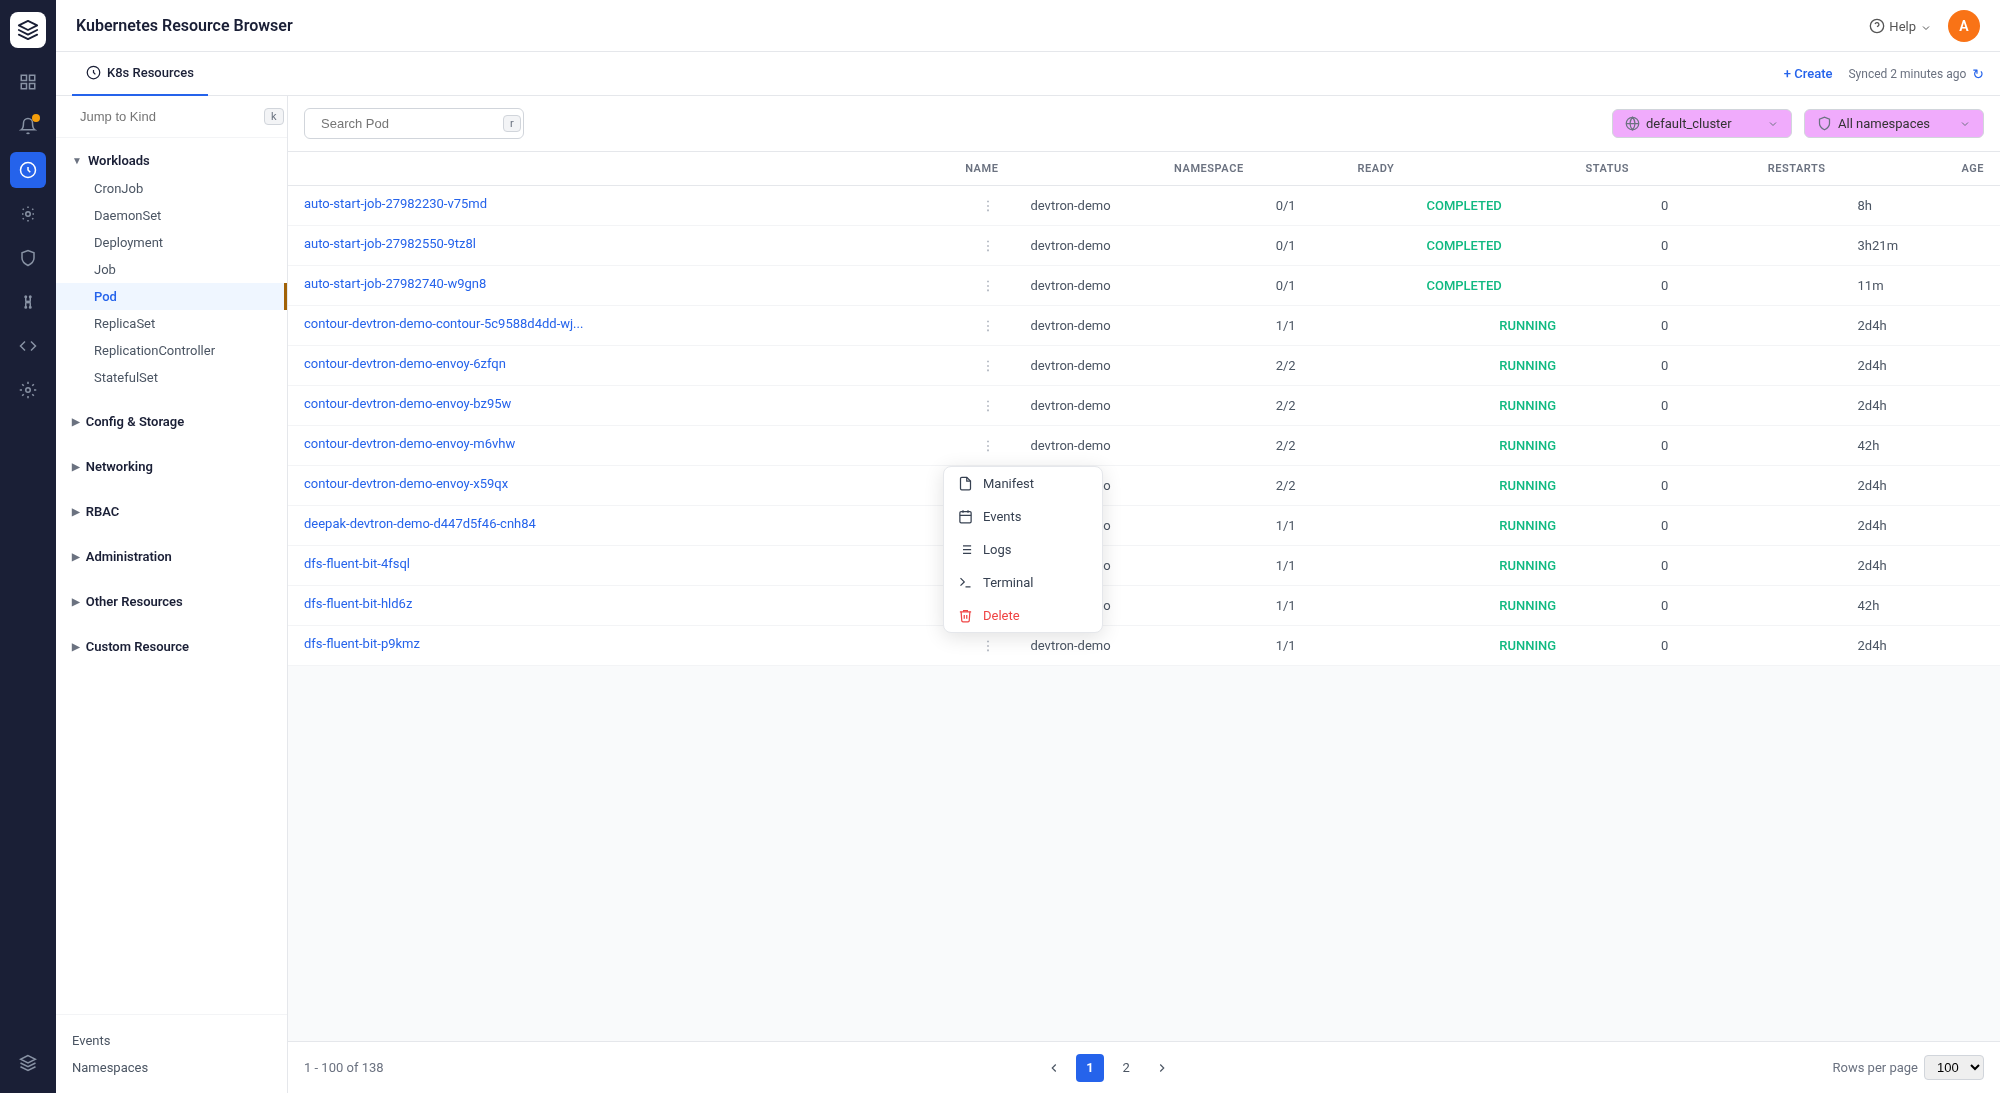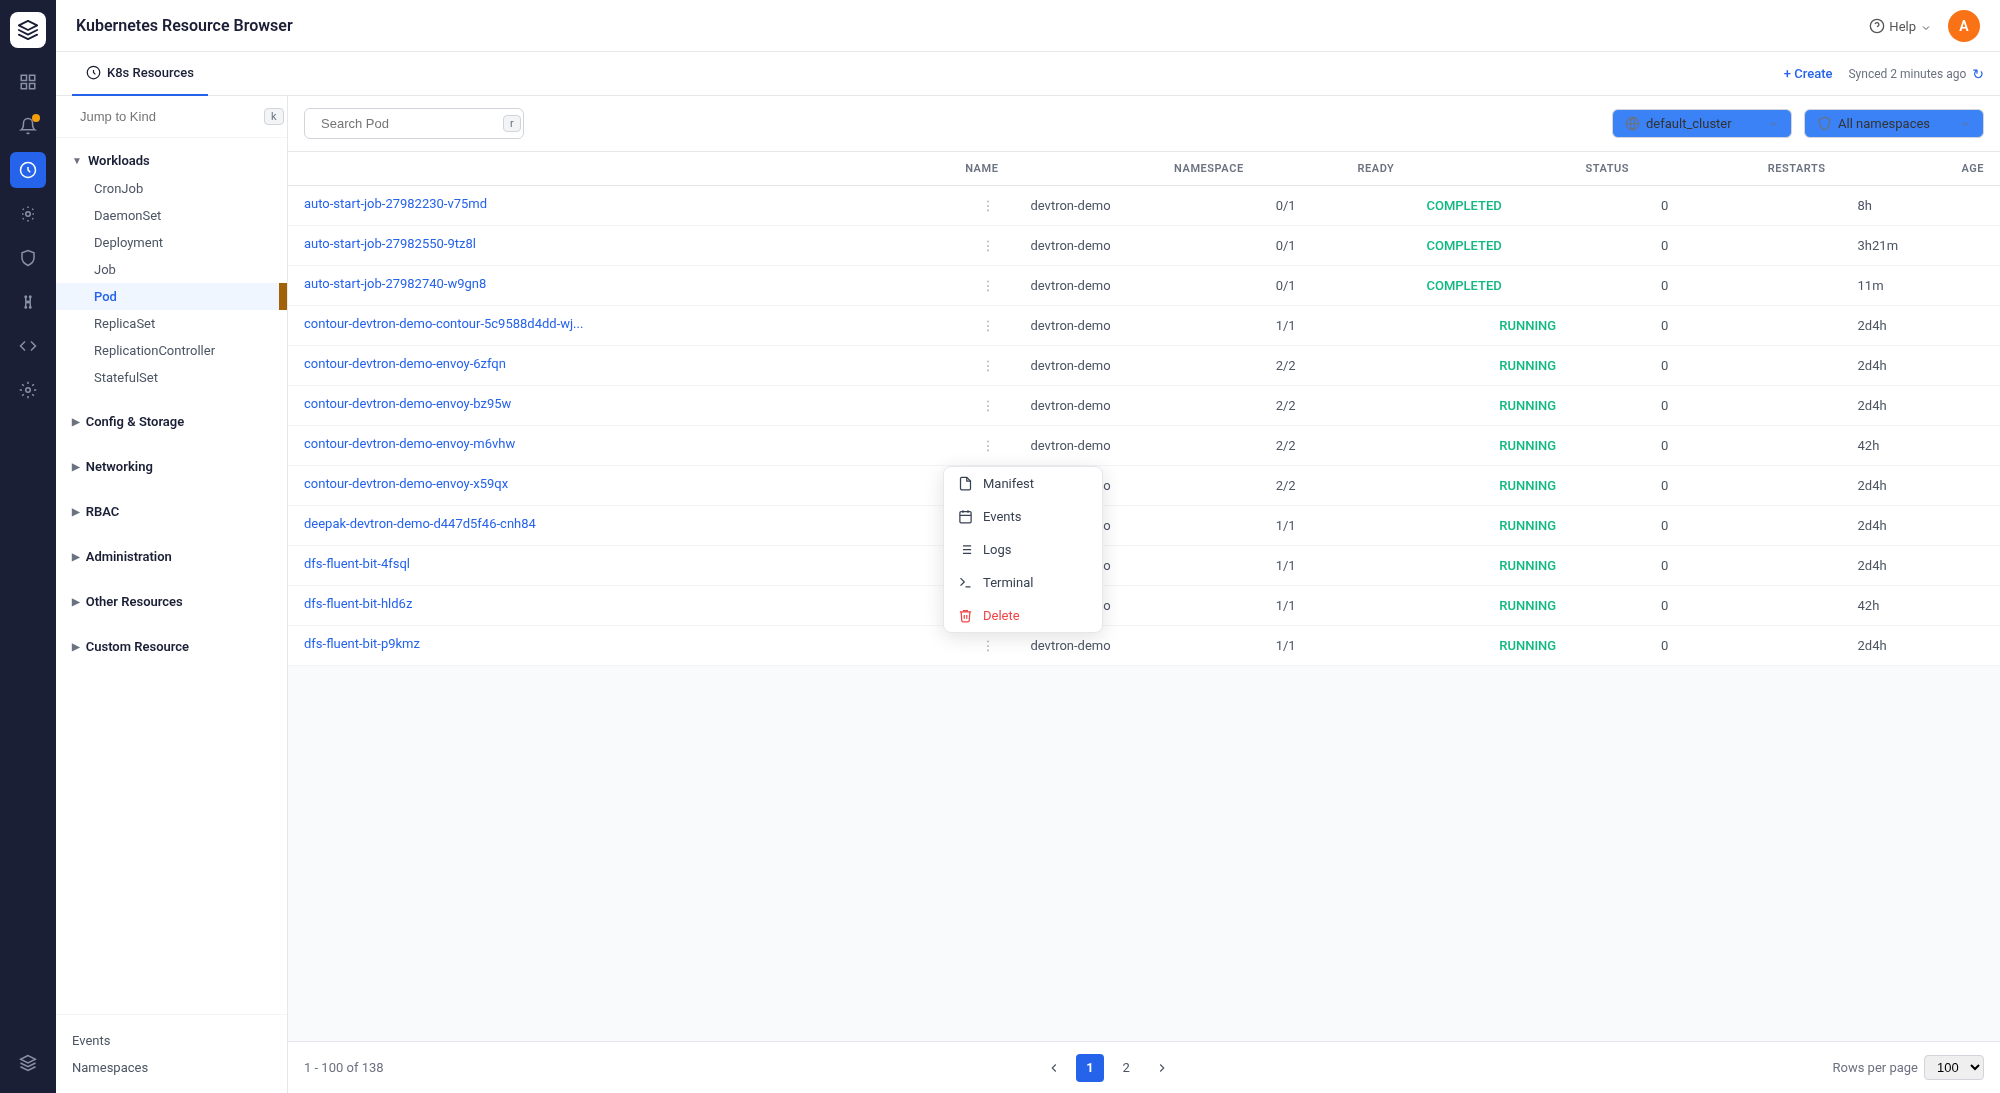--- a/index.html
+++ b/index.html
@@ -157,21 +157,21 @@
       color: #1a1f36;
       cursor: pointer;
     }
     .nav-group-header .chevron { font-size: 10px; color: #6b7280; }
     .nav-item {
       padding: 6px 16px 6px 38px;
       color: #4b5563;
       cursor: pointer;
       font-size: 13px;
     }
-    .nav-item.active { background: #eff6ff; color: #2563eb; font-weight: 500; border-right: 8px solid #a16207; }
+    .nav-item.active { background: #eff6ff; color: #2563eb; font-weight: 500; border-right: 3px solid #a16207; }
 
     .nav-bottom-items { padding: 12px 16px; border-top: 1px solid #f3f4f6; margin-top: auto; }
     .nav-bottom-item { padding: 6px 0; color: #4b5563; cursor: pointer; font-size: 13px; }
 
     
     .resource-area { flex: 1; display: flex; flex-direction: column; overflow: hidden; background: #f9fafb; }
 
     .resource-toolbar {
       padding: 12px 16px;
       display: flex;
@@ -190,21 +190,21 @@
       padding: 6px 10px;
       width: 220px;
     }
     .search-pod input {
       border: none; outline: none; font-size: 13px; background: transparent; flex: 1;
     }
     .cluster-select, .namespace-select {
       display: flex;
       align-items: center;
       gap: 6px;
-      background: #3b82f6;
+      background: #f0abfc;
       border: 1px solid #d1d5db;
       border-radius: 6px;
       padding: 6px 12px;
       cursor: pointer;
       font-size: 13px;
       color: #333;
       min-width: 180px;
       justify-content: space-between;
     }
     .cluster-select .left-part, .namespace-select .left-part { display: flex; align-items: center; gap: 6px; }

